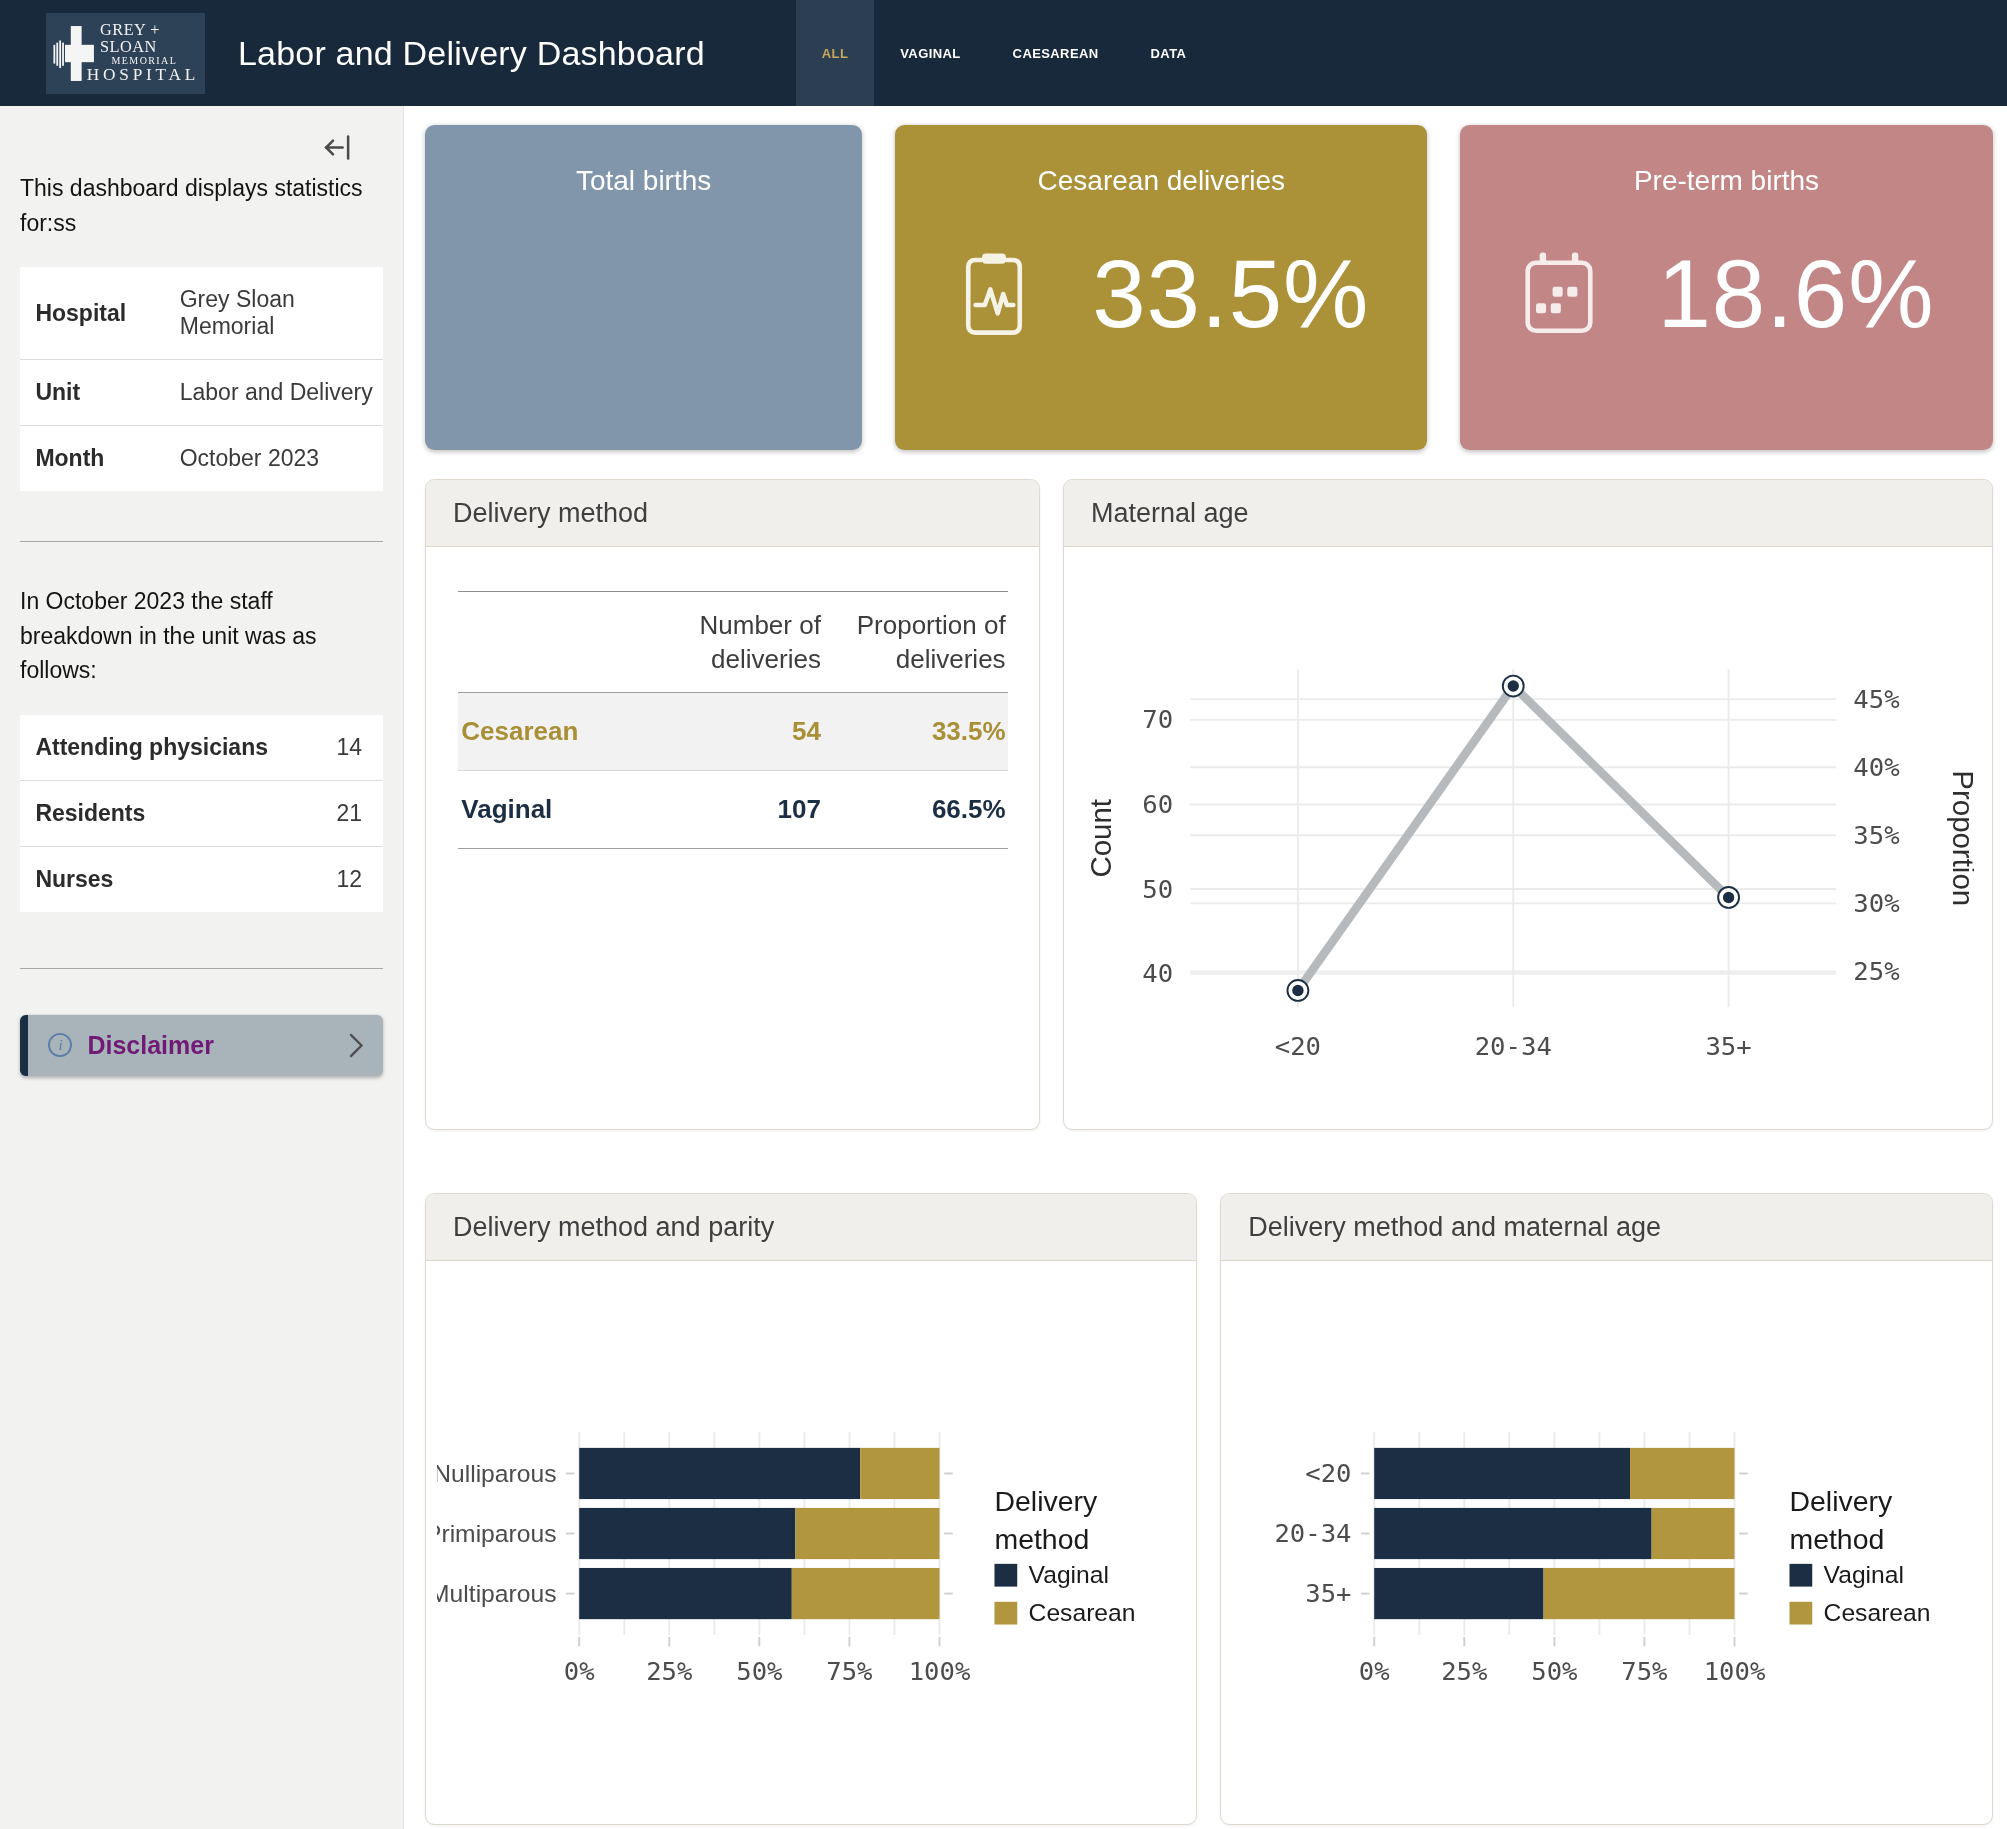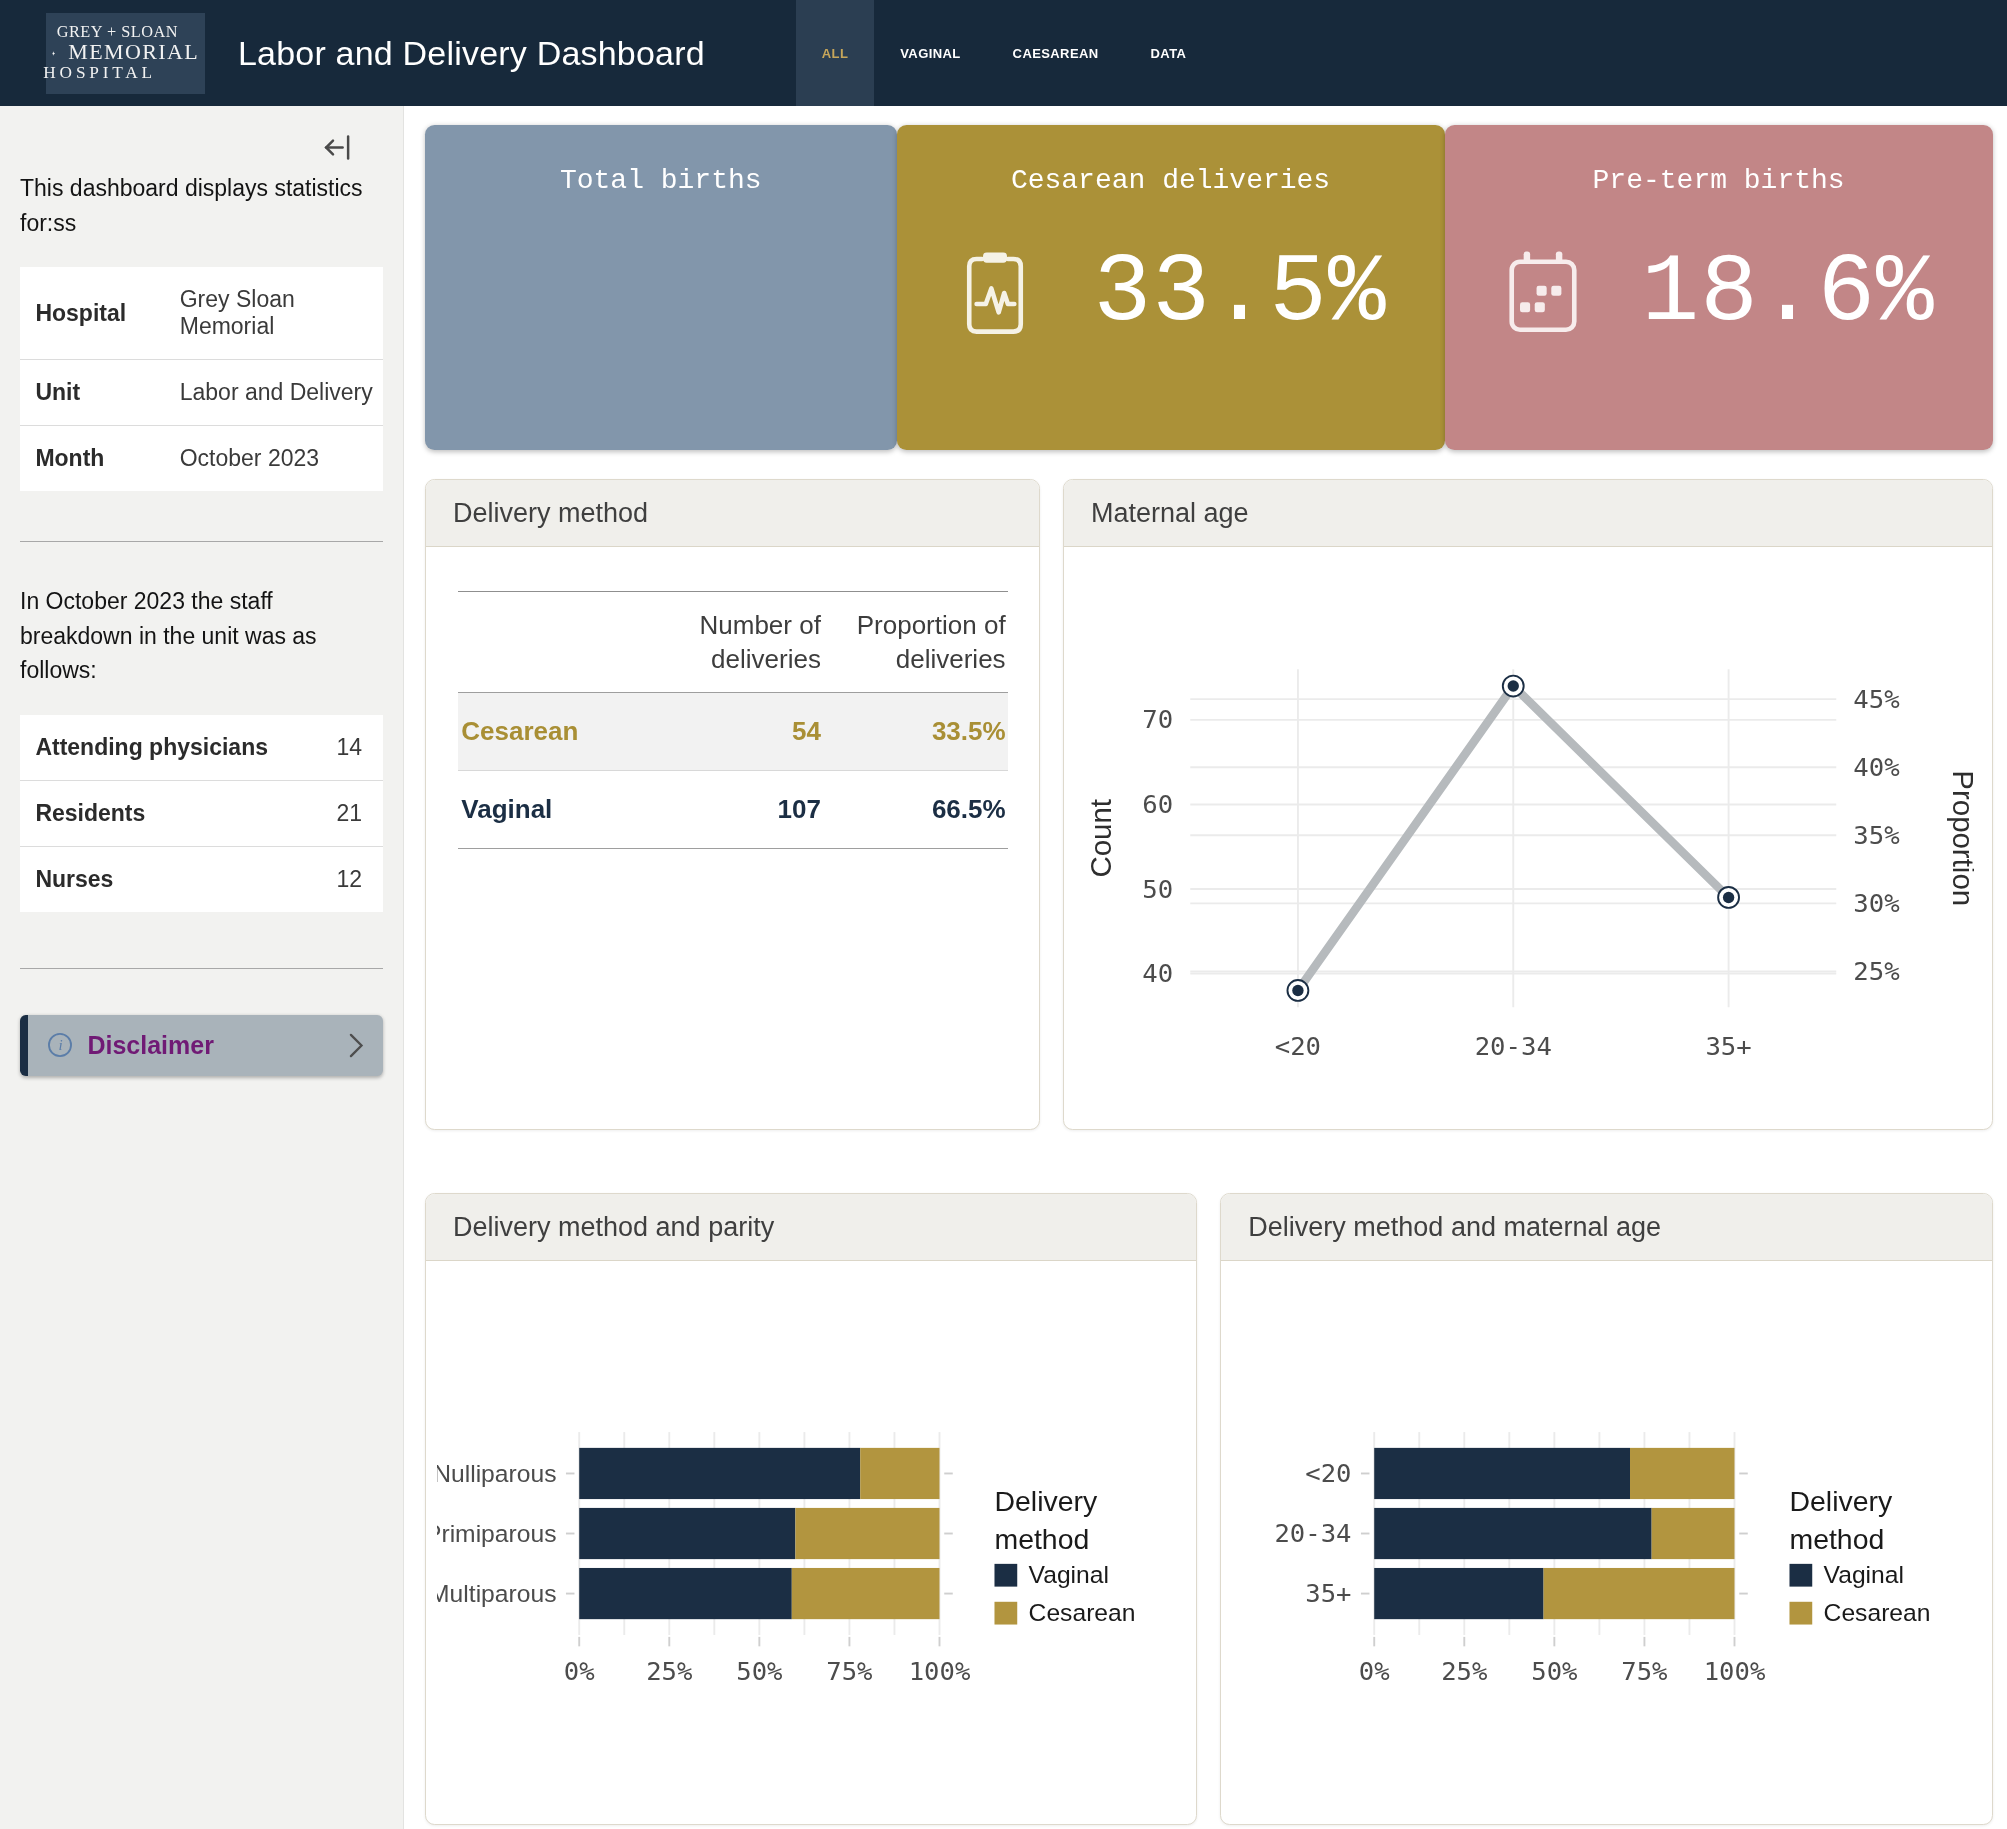--- a/index.html
+++ b/index.html
@@ -6,21 +6,21 @@
   html,body { width:2008px; height:1829px; overflow:hidden; background:#fff;
               font-family:"Liberation Sans", sans-serif; }
 
   
   .navbar { height:106px; background:#17293b; display:flex; align-items:stretch; }
   .brand { display:flex; align-items:center; padding-left:46px; }
   .logo-box { width:159px; height:81px; background:#2e4257; display:flex; align-items:center;
               justify-content:center; gap:2px; padding:3.8px 5.8px; }
   .logo-text { color:#f2f2f2; font-family:"Liberation Serif", serif; text-align:left; line-height:1.04; }
   .logo-text .l1 { font-size:16.3px; letter-spacing:0.5px; }
-  .logo-text .l2 { font-size:22px; letter-spacing:1.4px; margin-left:11.5px; }
+  .logo-text .l2 { font-size:10px; letter-spacing:1.4px; margin-left:11.5px; }
   .logo-text .l3 { font-size:17.3px; letter-spacing:3.8px; margin-left:-13.4px; }
   .app-title { color:#ffffff; font-size:34px; font-weight:500; margin-left:33px; letter-spacing:0.2px; }
   .nav-tabs { display:flex; margin-left:91px; height:106px; }
   .tab { display:flex; align-items:center; padding:0 26px; color:#fff; font-size:13px;
          font-weight:700; letter-spacing:0.4px; cursor:pointer; }
   .tab.active { background:#2b3e52; color:#c7a65a; }
 
   
   .layout { display:flex; height:1723px; }
   .sidebar { width:404px; background:#f2f2f0; border-right:1px solid #e3e3e1;
@@ -38,21 +38,21 @@
   .side-hr.second { margin:56px 0 46px 0; }
   .disclaimer-btn { width:100%; height:61px; background:#a9b3ba; border:none; border-left:8.6px solid #1b2e44;
                     border-radius:5.8px; display:flex; align-items:center; gap:14.4px; padding:0 19px;
                     box-shadow:0 1.9px 3.8px rgba(0,0,0,.28); cursor:pointer; margin-top:5.8px; }
   .disclaimer-label { font-size:25px; font-weight:700; color:#701a75;
                       font-family:"Liberation Sans", sans-serif; }
   .disclaimer-chevron { margin-left:auto; }
 
   
   .main { flex:1; padding:19px 15.4px 0 21px; display:flex; flex-direction:column; }
-  .vb-row { display:flex; height:325px;font-family:Liberation Mono, monospace; }
+  .vb-row { display:flex; gap:33px; height:325px; }
   .value-box { flex:1; border-radius:9.6px; color:#fff; position:relative;
                box-shadow:0 1.9px 4.8px rgba(0,0,0,.25); }
   .vb-title { text-align:center; padding-top:40px; font-size:28px; font-weight:500; }
   .vb-body { display:flex; align-items:center; height:168px; margin-top:13.4px; }
   .vb-icon { width:197px; display:flex; justify-content:center; flex:none; }
   .vb-value { flex:1; text-align:center; font-size:96px; font-weight:400; letter-spacing:1px;
               padding-right:58px; }
 
   .cards-row { display:flex; gap:23px; }
   .row1 { height:651px; margin-top:29px; }

